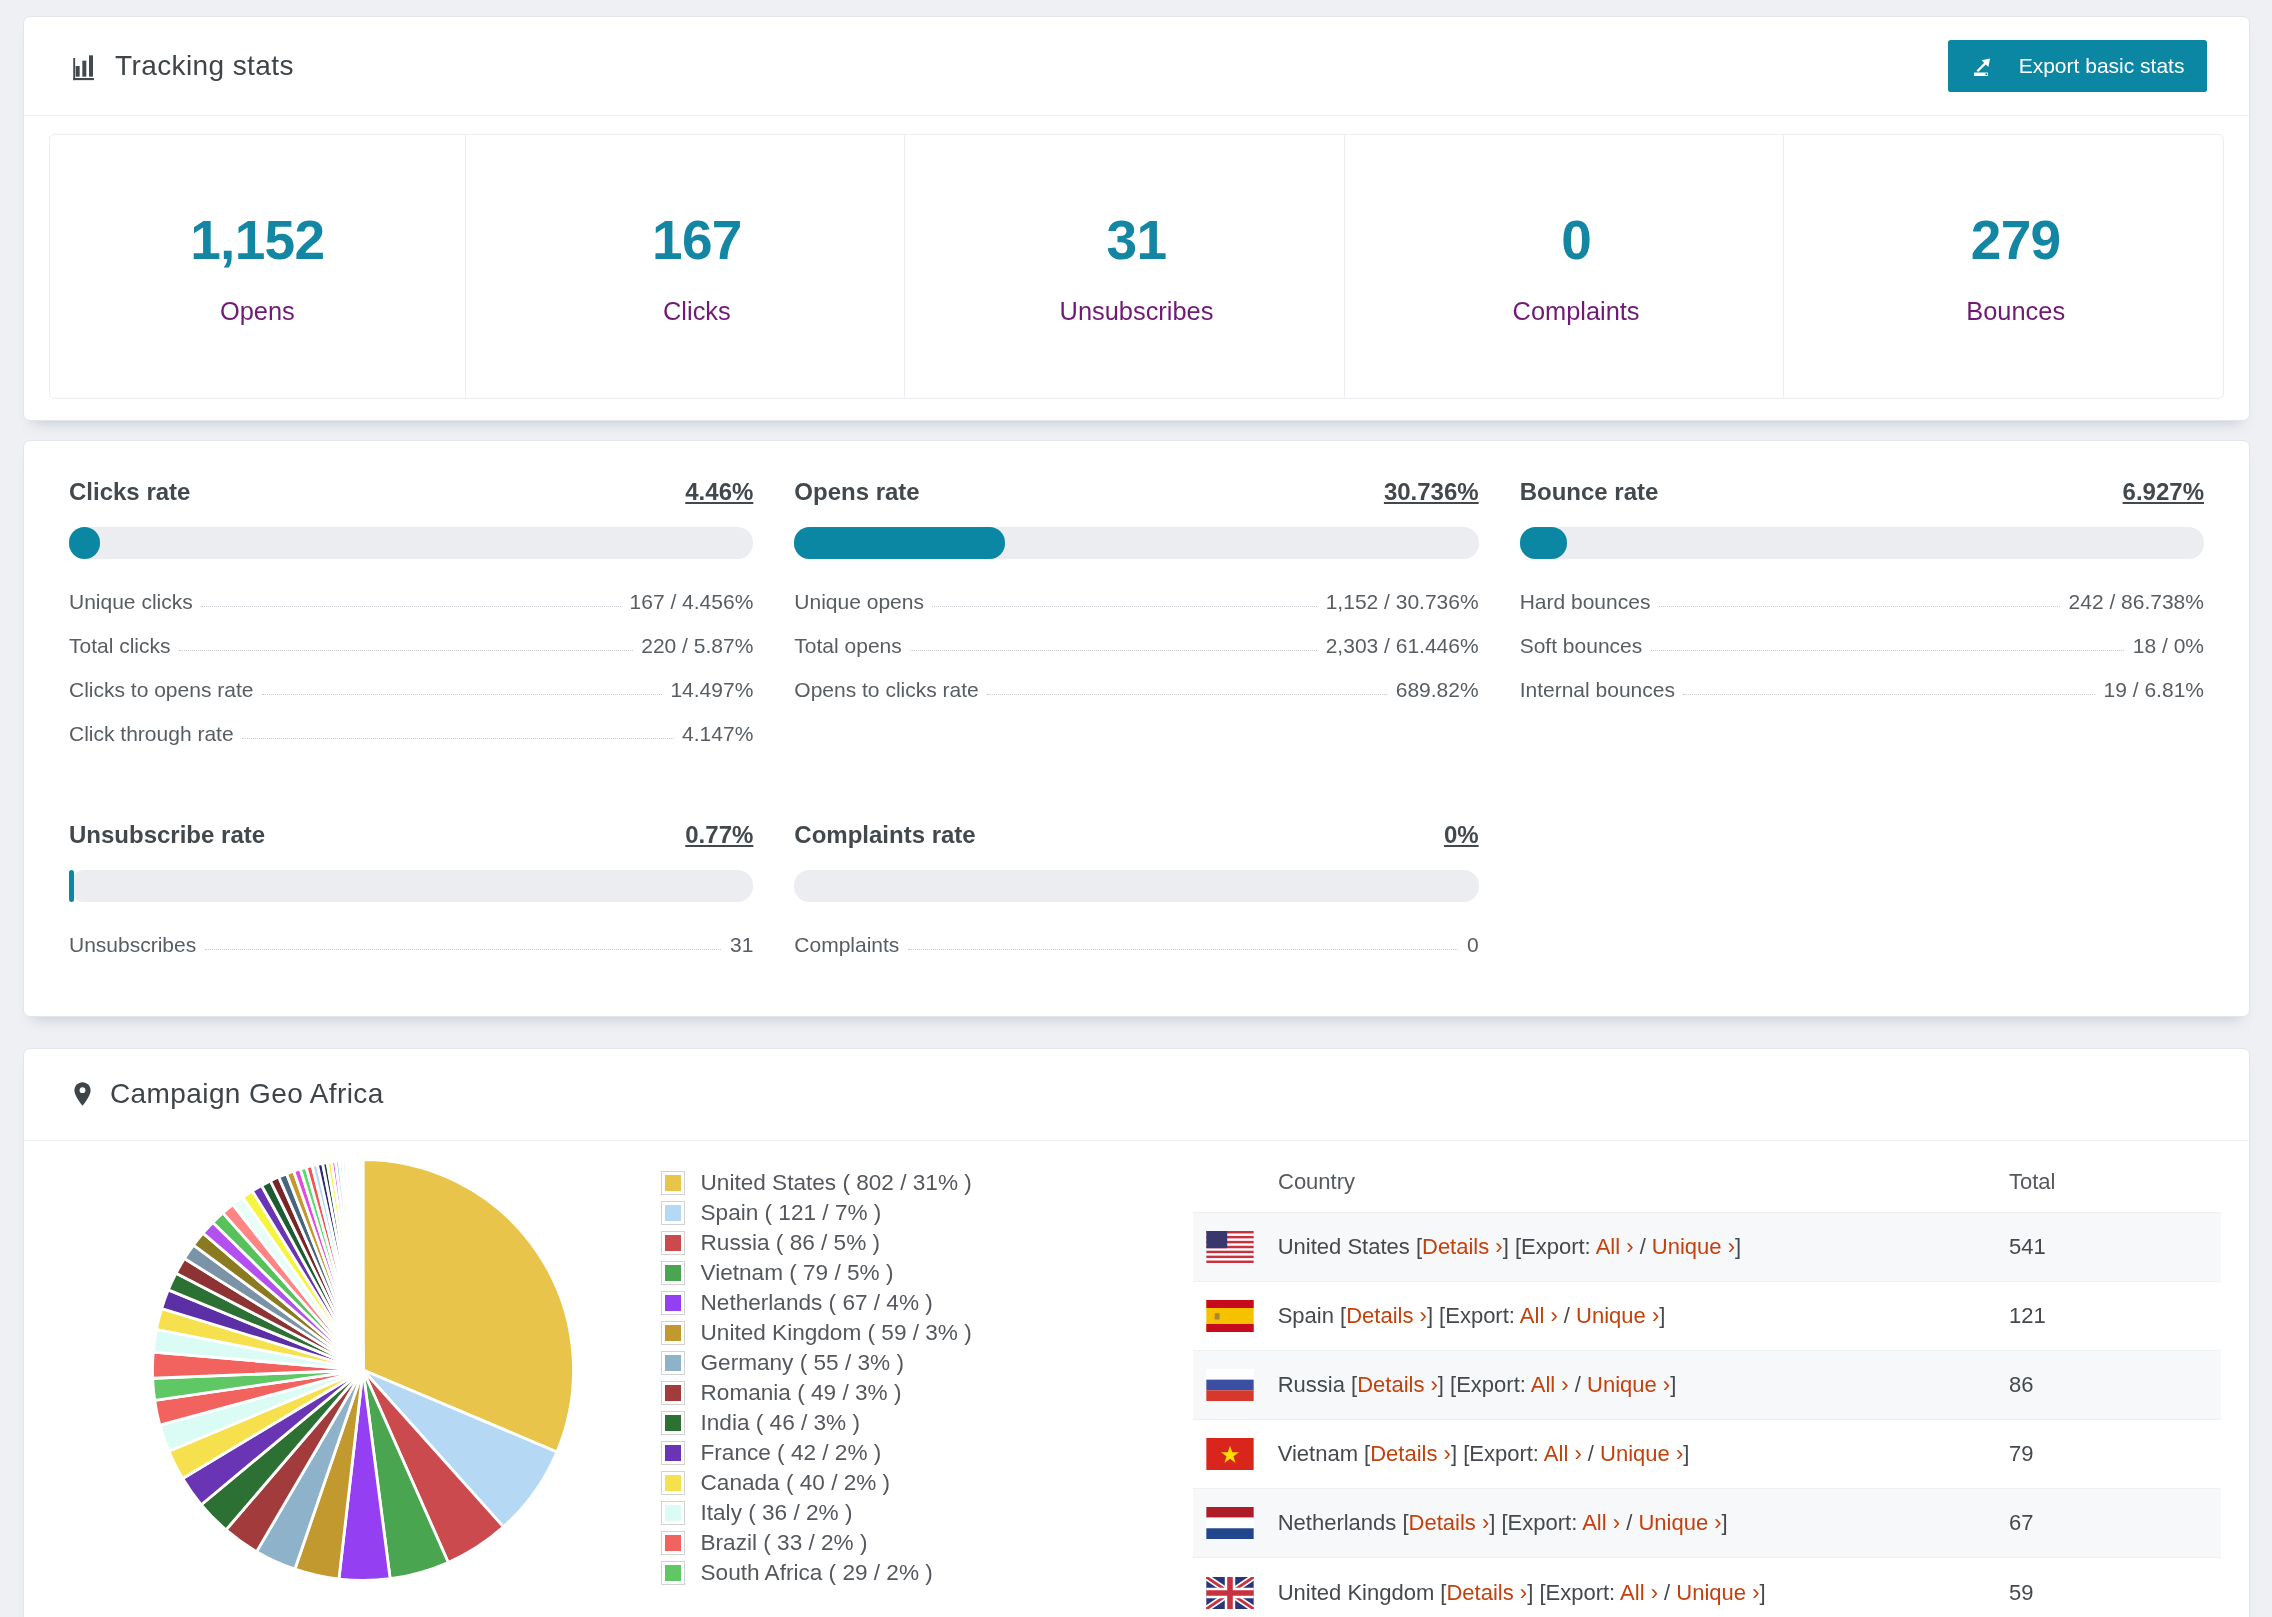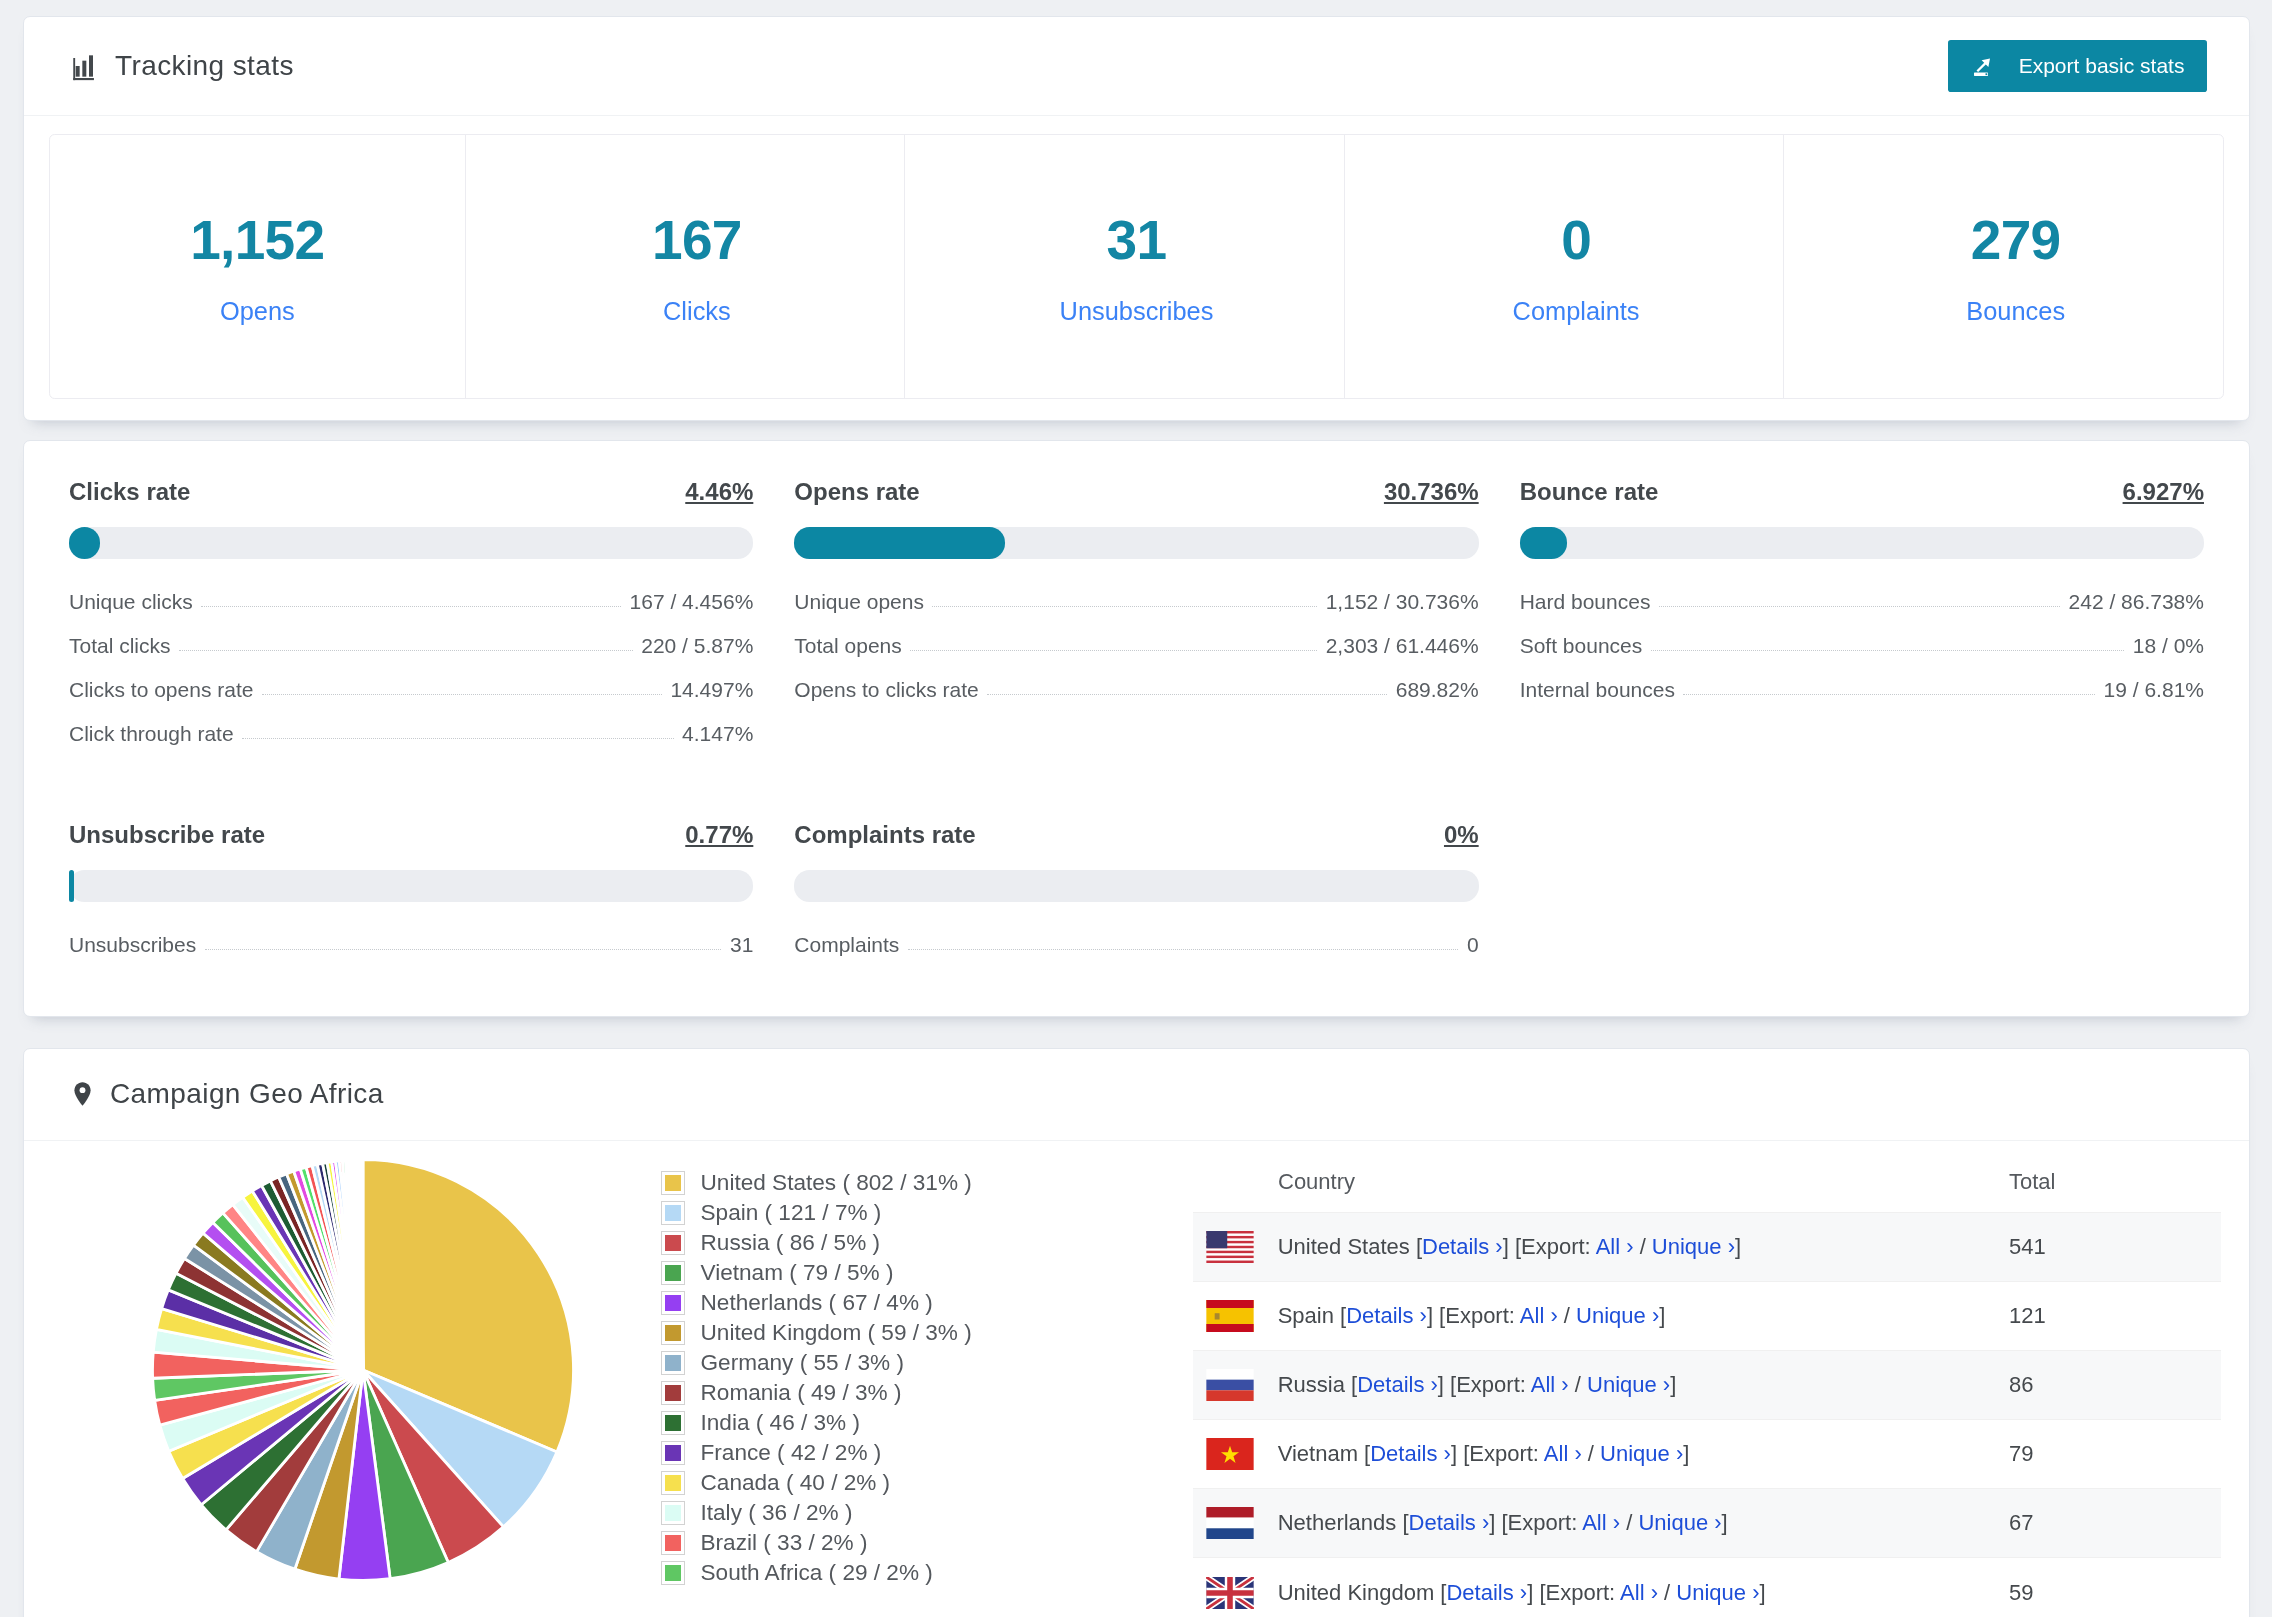--- a/index.html
+++ b/index.html
@@ -34,21 +34,21 @@
     display:flex; margin:18.4px 25px 21px 25px;
     border:0.7px solid #ececf1; border-radius:5.6px;gap:24px;
   }
   .stat-box{
     flex:1; height:263px; display:flex; flex-direction:column;
     align-items:center; justify-content:center;
     border-right:0.7px solid #ececf1;
   }
   .stat-box:last-child{ border-right:none; }
   .stat-value{ font-size:55px; font-weight:bold; color:#1386a4; letter-spacing:-0.7px; }
-  .stat-label{ font-size:25.4px; color:#3b82f6; margin-top:25px; }
+  .stat-label{ font-size:25.4px; color:#701a75; margin-top:25px; }
   
   .rates-card{ margin-top:18.4px; padding:37px 45px 49px 45px; }
   .rates-grid{
     display:grid; grid-template-columns:1fr 1fr 1fr;
     column-gap:41px; row-gap:65px;
   }
   .rate-head{ display:flex; justify-content:space-between; align-items:baseline; }
   .rate-title{ font-size:24px; font-weight:bold; color:#43484c; }
   .rate-value{ font-size:24px; font-weight:bold; color:#43484c;text-decoration:underline; }
   .bar{ margin-top:21px; height:32px; background:#ebedf1; border-radius:15.5px; }
@@ -73,21 +73,21 @@
     font-weight:normal; color:#55595e; text-align:left;
     height:62px; vertical-align:middle; padding-left:85px;
   }
   .geo-table th.total-col{ width:212px; padding-left:0; }
   .geo-table tr.striped{ background:#f7f8f9; }
   .geo-table td{ height:69px; vertical-align:middle; border-top:0.7px solid #f0f0f0; color:#45494d; }
   .geo-table td.country-cell{ padding-left:12.7px; }
   .geo-table td.total-cell{ padding-left:0; }
   .country-flex{ display:flex; align-items:center; }
   .flag{ flex:none; width:48px; height:32px; margin-right:24px; display:block; }
-  a.tlink{ color:#1d4ed8; text-decoration:none; cursor:pointer; }
+  a.tlink{ color:#c2410c; text-decoration:none; cursor:pointer; }
   .rowtext{ white-space:nowrap; }
 </style>
 </head>
 <body>
 
 <div class="page">
 
   <div class="card">
     <div class="card-header">
       <svg class="title-icon" viewBox="0 0 24 24">

